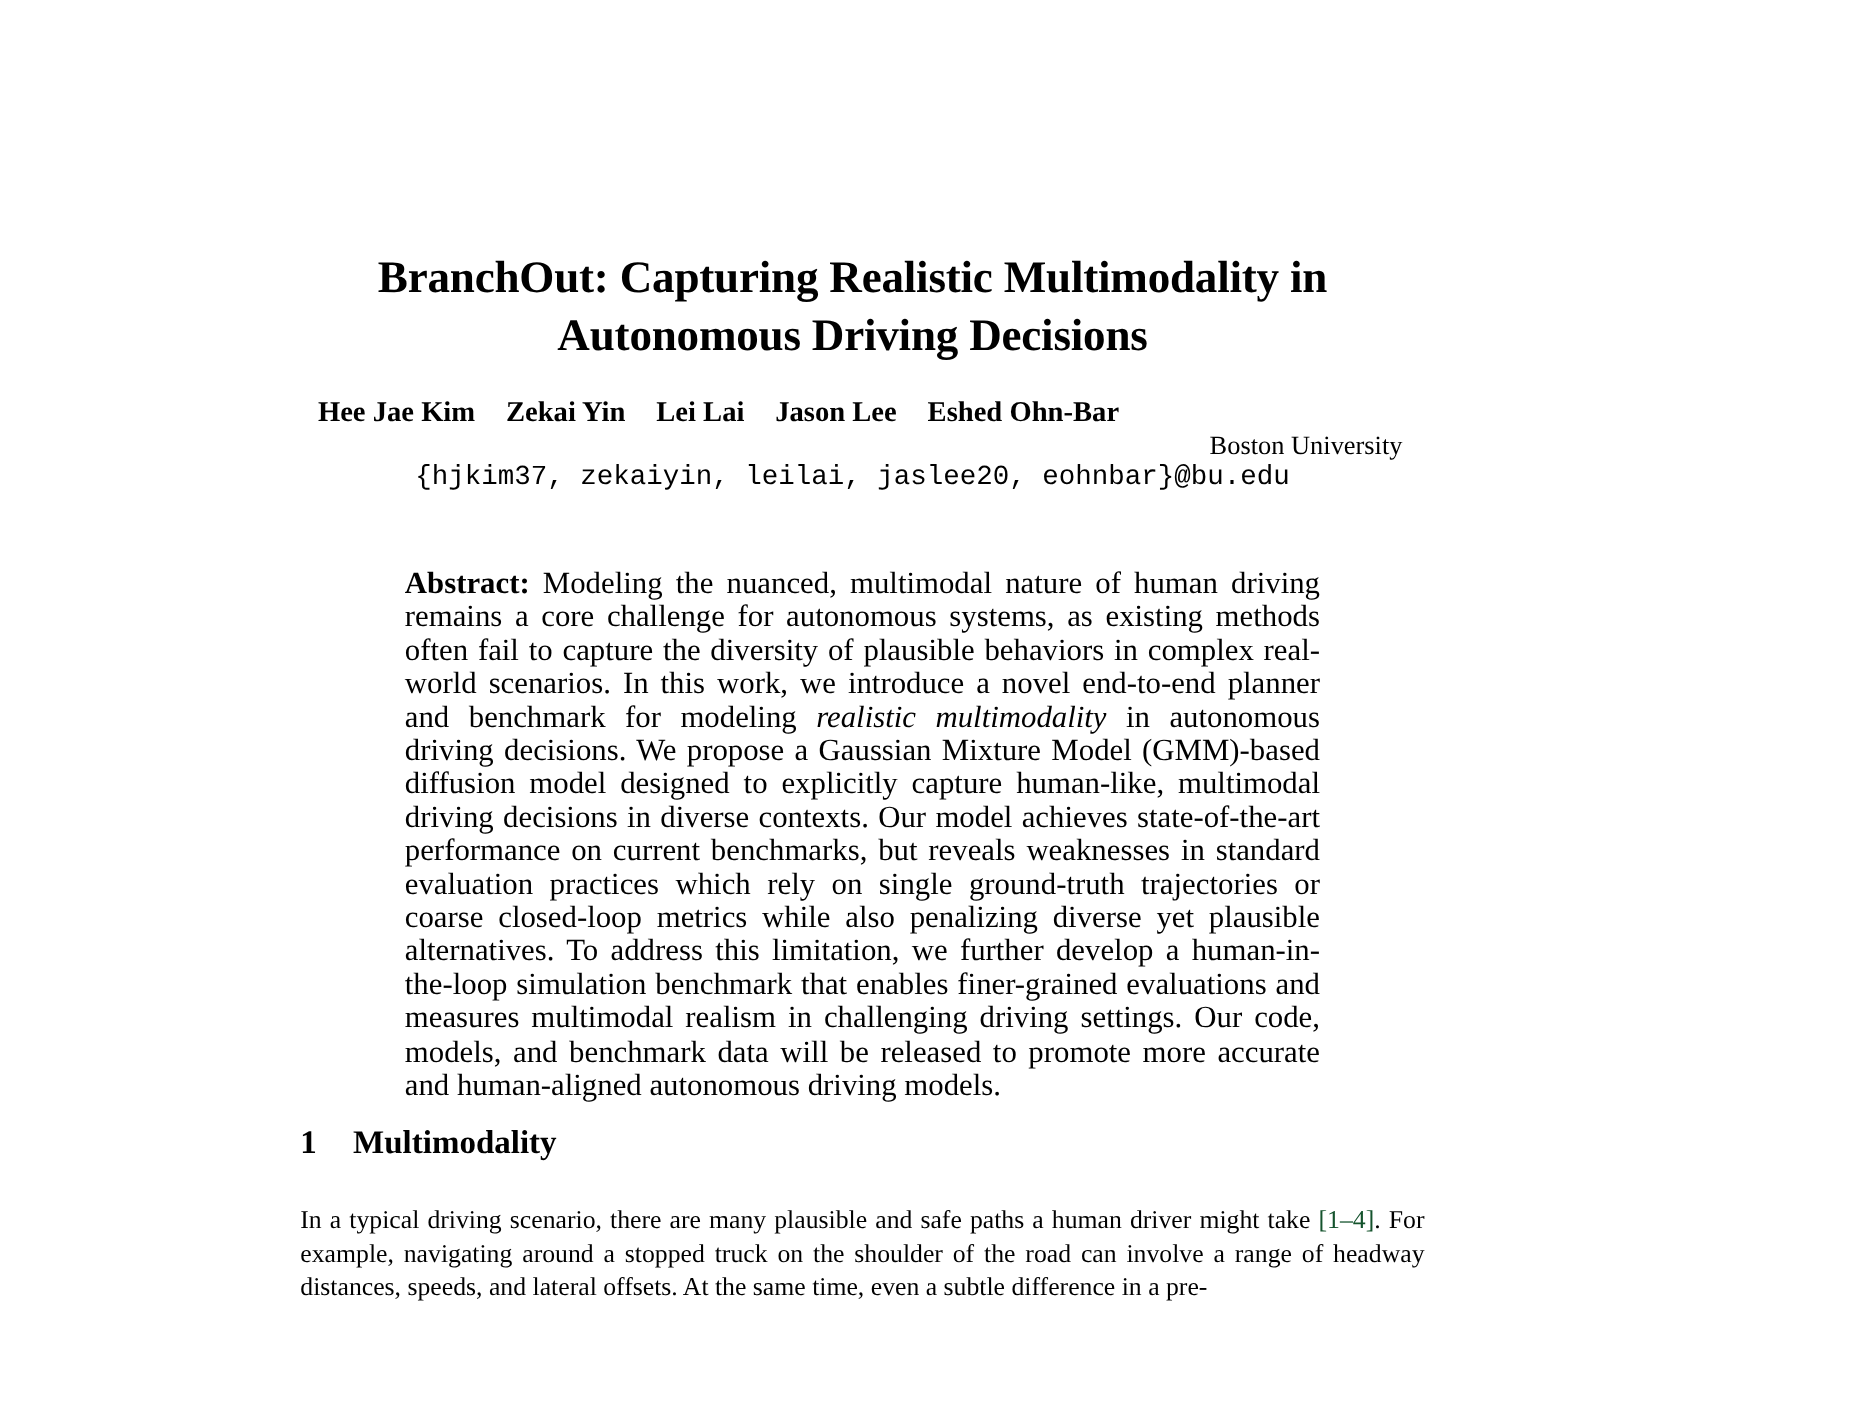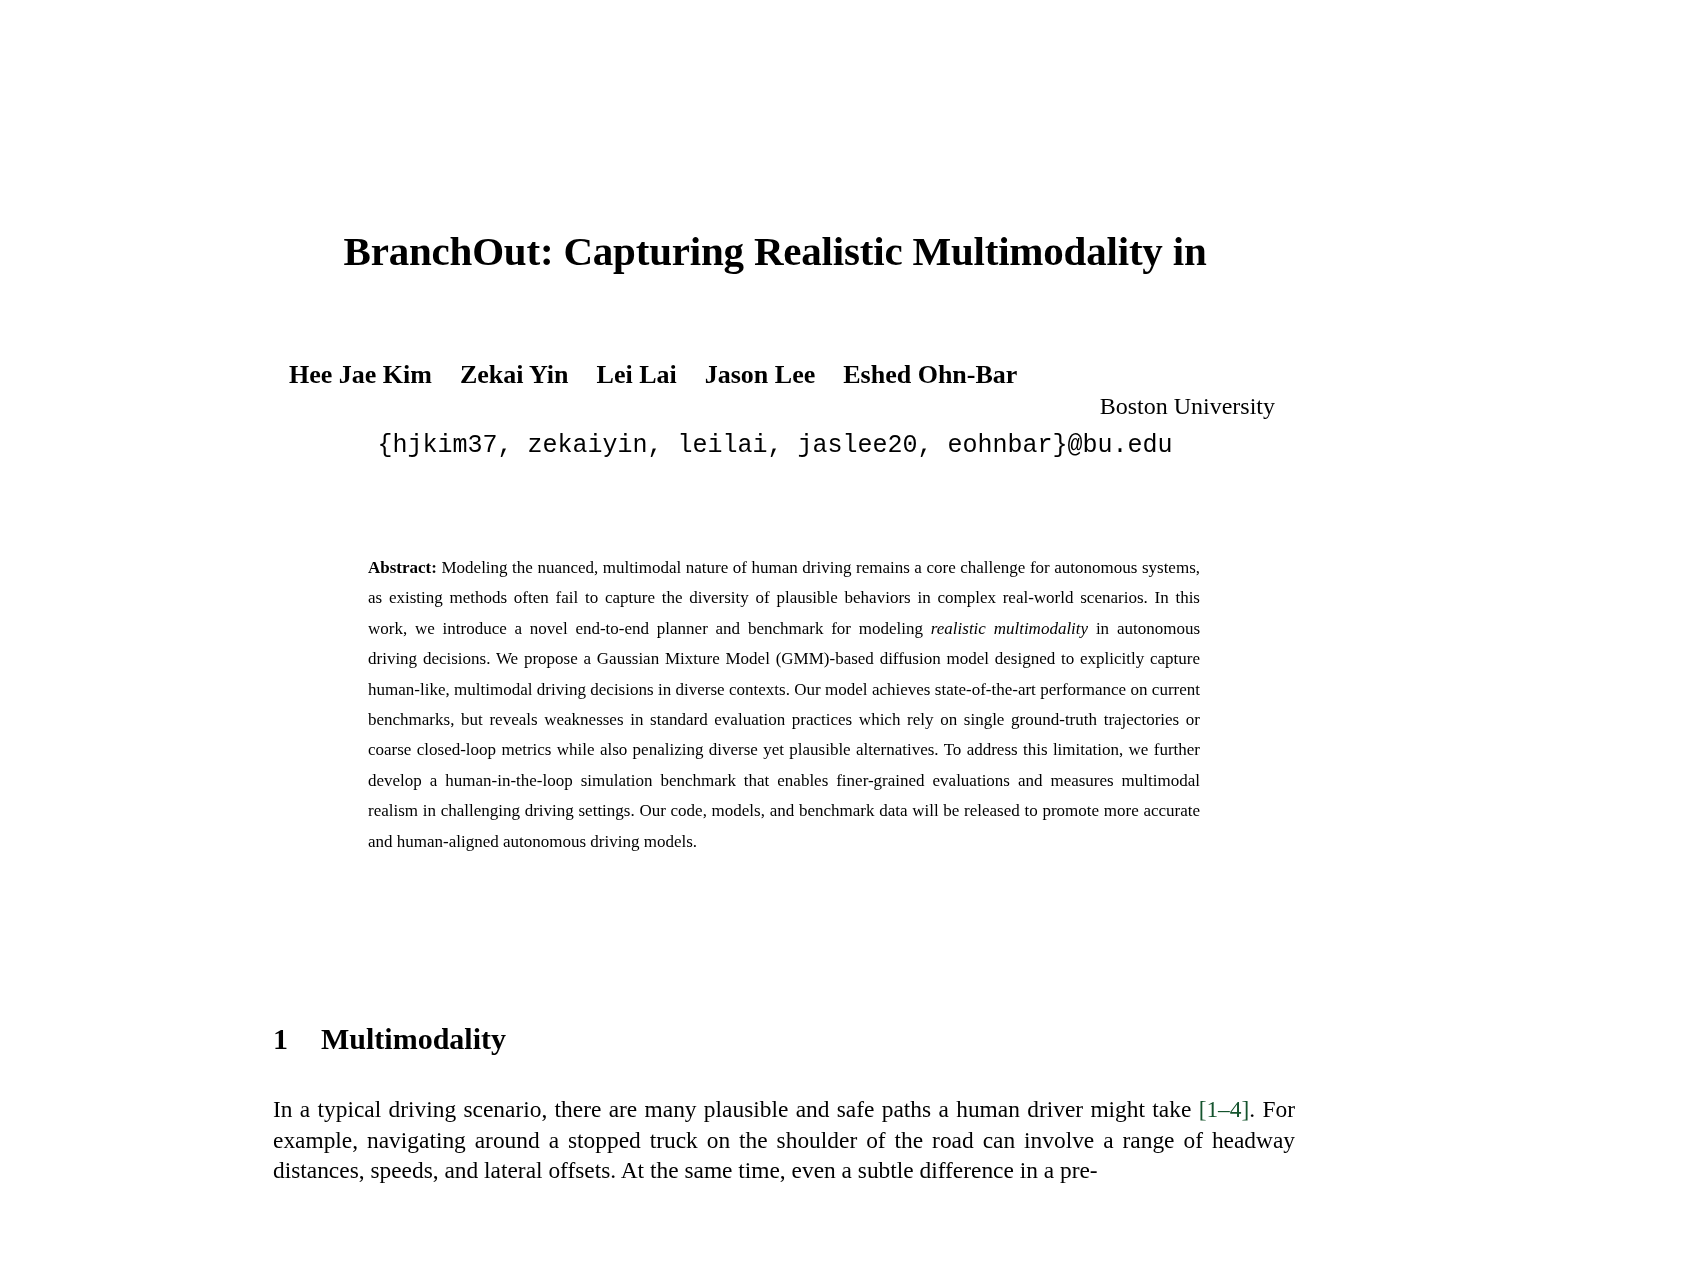--- a/index.html
+++ b/index.html
@@ -66,30 +66,29 @@
 
   .emails {
     position: absolute;
     left: 275px;
     top: 419px;
     width: 1000px;
     text-align: center;
     font-family: "Liberation Mono", "DejaVu Sans Mono", monospace;
     font-size: 25px;
     letter-spacing: 0px;
-    margin-top: 12px;
   }
 
   
   .abstract {
     position: absolute;
     left: 368px;
-    top: 553px;
+    top: 516px;
     width: 832px;
-    font-size: 17px;
+    font-size: 28px;
     line-height: 30.4px;
     text-align: justify;
     text-justify: inter-word;
     hyphens: manual;
   }
   .abstract b { font-weight: bold; }
   .abstract i { font-style: italic; }
 
   
   .section-head {
@@ -120,20 +119,21 @@
     text-decoration: none;
   }
 </style>
 </head>
 <body>
 
 <div class="page">
 
   <h1 class="title">
     <span>BranchOut: Capturing Realistic Multimodality in</span>
+    <span class="line2">Autonomous Driving Decisions</span>
   </h1>
 
   <div class="authors">
     <span class="au">Hee Jae Kim</span><span class="au">Zekai Yin</span><span class="au">Lei Lai</span><span class="au">Jason Lee</span><span class="au">Eshed Ohn-Bar</span>
   </div>
 
   <div class="affiliation">Boston University</div>
 
   <div class="emails">{hjkim37, zekaiyin, leilai, jaslee20, eohnbar}@bu.edu</div>
 

